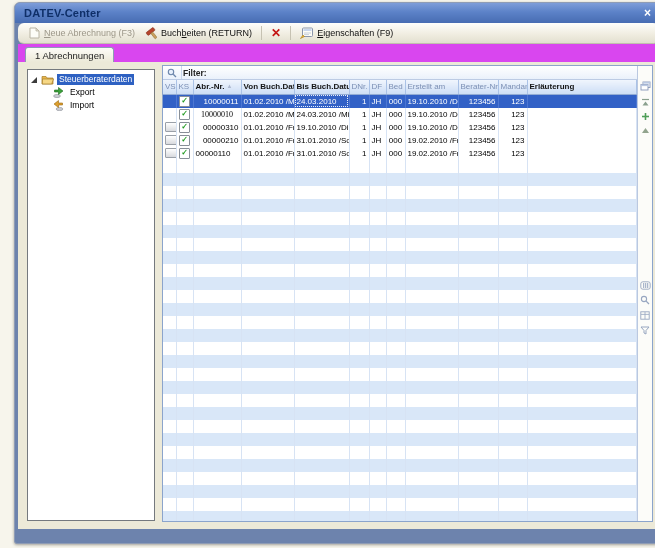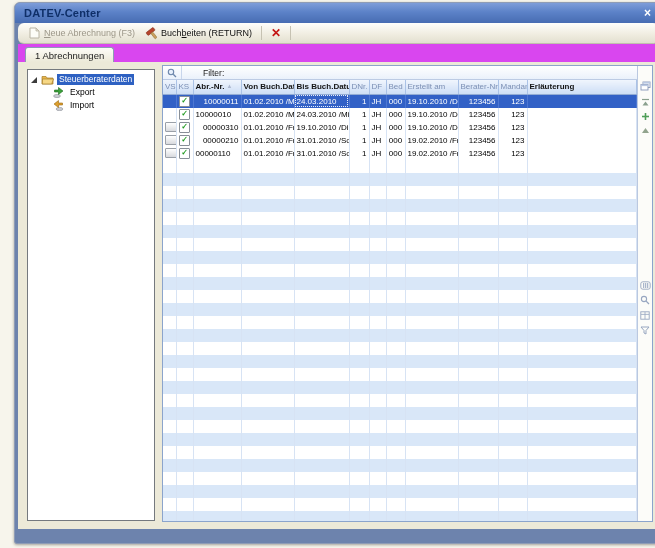--- a/index.html
+++ b/index.html
@@ -72,21 +72,21 @@
     flex:1;background:#ffffff;border:1px solid #8ba4cc;
     display:flex;box-sizing:border-box;overflow:hidden;position:relative;
   }
   .grid-main{flex:1;display:flex;flex-direction:column;overflow:hidden;}
   .filter-bar{
     flex:0 0 13px;height:13px;display:flex;align-items:center;
     background:linear-gradient(to bottom,#ffffff,#eaf1fb);
     border-bottom:1px solid #bccbe4;font-size:8.5px;
   }
   .fcell{width:18px;height:13px;border-right:1px solid #c8d6ec;display:inline-flex;align-items:center;justify-content:center;flex:0 0 18px;}
-  .flabel{font-weight:normal;color:#222;margin-left:21px;}
+  .flabel{font-weight:bold;color:#222;margin-left:1px;}
   table.grid-table{border-collapse:collapse;table-layout:fixed;width:100%;}
   .grid-table th{
     height:14px;background:linear-gradient(to bottom,#f0f5fd 0%,#dce8f9 55%,#cddef5 100%);
     border-right:1px solid #aac2e6;border-bottom:1px solid #93acd4;
     font-size:8px;font-weight:normal;color:#7b8fb4;text-align:left;
     padding:0 2px;white-space:nowrap;overflow:hidden;box-sizing:border-box;
   }
   .grid-table th.strong{color:#141414;font-weight:bold;}
   .grid-table th .sortmark{color:#aeb9cf;font-size:6px;margin-left:2px;vertical-align:1px;}
   .grid-table td{
@@ -140,20 +140,32 @@
           </g>
         </svg>
       </span>
       <span class="lbl"><span>Buch</span><u>b</u><span>eiten (RETURN)</span></span>
     </div>
     <div class="tsep"></div>
     <div class="tbtn">
       <span class="icon x-glyph">✕</span>
     </div>
     <div class="tsep"></div>
+    <div class="tbtn">
+      <span class="icon">
+        <svg width="13" height="12" viewBox="0 0 13 12">
+          <rect x="2.5" y="1" width="10" height="8.5" rx="1" fill="#fefdf6" stroke="#8a96ac" stroke-width="1"></rect>
+          <rect x="3.5" y="2" width="8" height="2" fill="#c8d6ee"></rect>
+          <line x1="4" y1="6" x2="11" y2="6" stroke="#b9c4d8" stroke-width="0.8"></line>
+          <line x1="4" y1="7.6" x2="9" y2="7.6" stroke="#b9c4d8" stroke-width="0.8"></line>
+          <path d="M0.5 11.5 L4.5 9.5 L3 8 Z" fill="#f0b93c" stroke="#a97d16" stroke-width="0.6"></path>
+        </svg>
+      </span>
+      <span class="lbl"><u>E</u><span>igenschaften (F9)</span></span>
+    </div>
   </div>
 
   <div class="tabstrip">
     <div class="tab">1 Abrechnungen</div>
   </div>
 
   <div class="content">
 
     <div class="tree-panel">
       <div class="tree-row">
@@ -243,21 +255,21 @@
                 <td style="text-align: left;">JH</td>
                 <td style="text-align: center;">000</td>
                 <td style="text-align: left;">19.10.2010 /Di</td>
                 <td style="text-align: right;">123456</td>
                 <td style="text-align: right;">123</td>
                 <td style="text-align: left;">&nbsp;</td>
               </tr>
               <tr class="">
                 <td style="text-align: left;">&nbsp;</td>
                 <td style="text-align: center;"><span class="cb">✓</span></td>
-                <td style="text-align: left;">10000010</td>
+                <td style="text-align: center; font-family: Liberation Serif, serif;">10000010</td>
                 <td style="text-align: left;">01.02.2010 /Mo</td>
                 <td style="text-align: left;">24.03.2010 /Mi</td>
                 <td style="text-align: right;">1</td>
                 <td style="text-align: left;">JH</td>
                 <td style="text-align: center;">000</td>
                 <td style="text-align: left;">19.10.2010 /Di</td>
                 <td style="text-align: right;">123456</td>
                 <td style="text-align: right;">123</td>
                 <td style="text-align: left;">&nbsp;</td>
               </tr>

